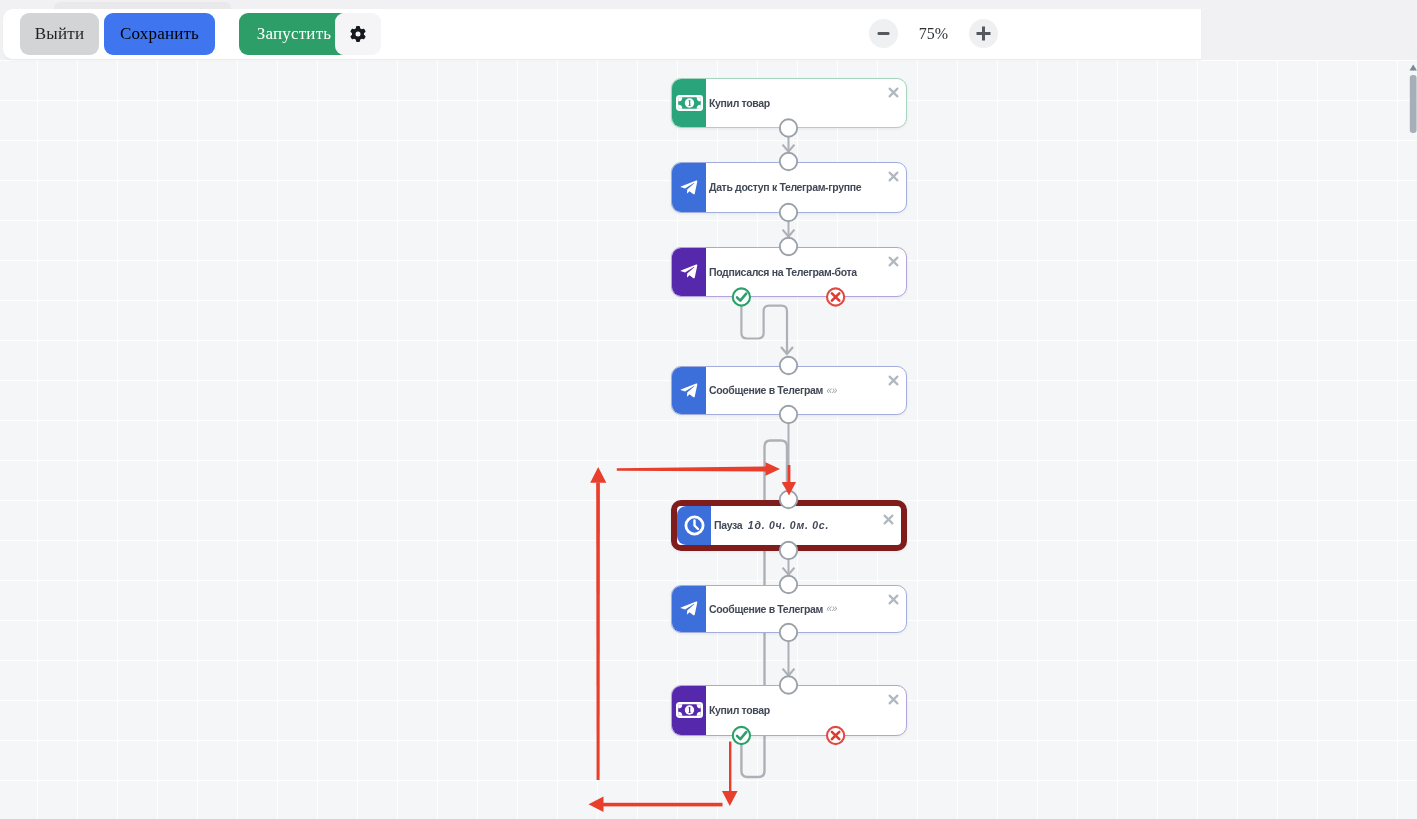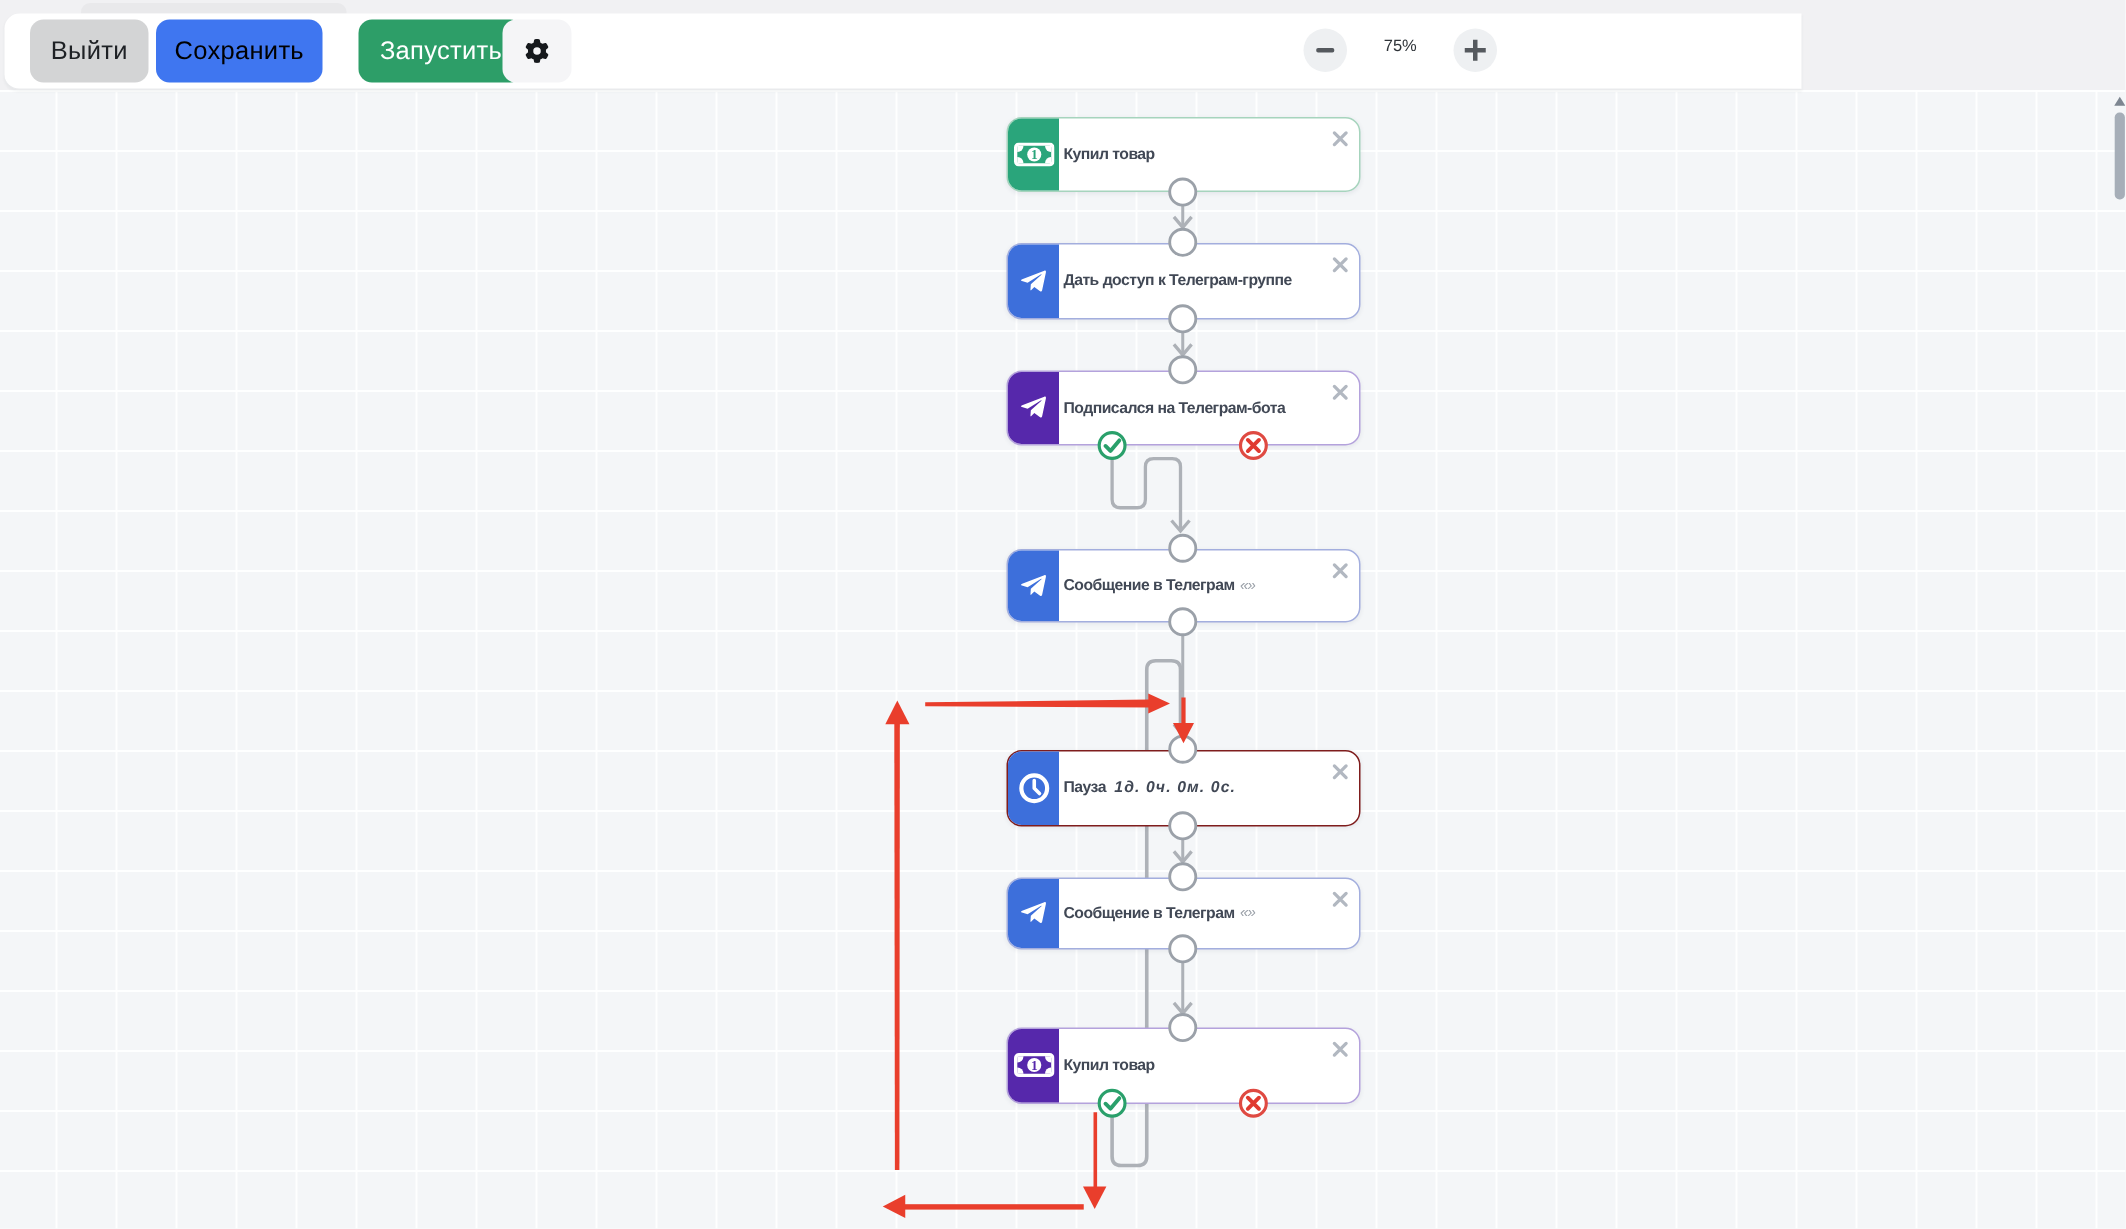--- a/index.html
+++ b/index.html
@@ -15,34 +15,35 @@
     background-position: 37px 0px, 0px 0px;
   }
   #topstrip { position:absolute; left:0; top:0; width:1417px; height:9px; background:#f1f1f3; z-index:10; }
   #toptab { position:absolute; left:54px; top:2px; width:177px; height:7px; background:#e9e9eb; border-radius:6px 6px 0 0; z-index:11; }
   #toolbar {
     position:absolute; left:3px; top:9px; width:1198px; height:51px;
     background:#ffffff; border-radius:10px 0 0 10px;
     border-bottom:1px solid #e9eaec;
     box-shadow:0 1px 2px rgba(40,50,60,.05);
     z-index:12;
+    font-family:Liberation Serif, serif;
   }
   .btn { position:absolute; top:4px; height:42px; border-radius:9px;
          display:flex; align-items:center; justify-content:center;
          font-size:17px; letter-spacing:.2px; }
   #btn-exit { left:17px; width:79px; background:#d3d4d5; color:#1e2125; }
   #btn-save { left:101px; width:111px; background:#3f76f0; color:#000000; }
   #btn-run  { left:217px; width:110px; background:#2d9e68; color:#fff;margin-left:19px; }
   #btn-gear { left:332px; width:46px; background:#f5f5f7; color:#222; }
   .zbtn { position:absolute; top:10px; width:29px; height:29px; border-radius:50%;
           background:#eef0f2; display:flex; align-items:center; justify-content:center; }
   #zoom-minus { left:866px; }
   #zoom-plus  { left:966px; }
   #zoom-label { position:absolute; left:903px; top:16px; width:55px; text-align:center;
-                font-size:11px; color:#2e3338; }
+                font-size:16px; color:#2e3338; }
   svg.layer { position:absolute; left:0; top:0; width:1417px; height:819px; pointer-events:none; }
   #edges { z-index:1; }
   #ports { z-index:3; }
   .node { position:absolute; left:671px; width:236px; background:#fff;
           border-radius:10px; z-index:2; box-shadow:0 1px 3px rgba(50,60,90,.08); }
   .node .iconbox { position:absolute; left:0; top:0; bottom:0; width:34px;
                    border-radius:9px 0 0 9px; display:flex; align-items:center; justify-content:center; }
   .node .title { position:absolute; left:37px; top:0; bottom:0; right:24px;
                  display:flex; align-items:center;
                  font-size:10.5px; font-weight:bold; color:#414855; letter-spacing:-0.35px; white-space:nowrap; }
@@ -134,21 +135,21 @@
       <svg width="20" height="19" viewBox="0 0 448 512">
           <path fill="#fff" d="M446.7 98.6l-67.6 318.8c-5.1 22.5-18.4 28.1-37.3 17.5l-103-75.9-49.7 47.8c-5.5 5.5-10.1 10.1-20.7 10.1l7.4-104.9 190.9-172.5c8.3-7.4-1.8-11.5-12.9-4.1L117.8 284 16.2 252.2c-22.1-6.9-22.5-22.1 4.6-32.7L418.2 66.4c18.4-6.9 34.5 4.1 28.5 32.2z"></path>
         </svg>
     </div>
     <div class="title">Сообщение в Телеграм&nbsp;<span class="quot">«»</span></div>
     <div class="close"><svg width="11" height="11" viewBox="0 0 11 11">
           <path d="M1.6 1.6 L9.4 9.4 M9.4 1.6 L1.6 9.4" stroke="#b2b8c1" stroke-width="2.2" stroke-linecap="round"></path>
         </svg></div>
   </div>
 
-  <div class="node" style="top:499.5px;height:51px;border:1px solid #7f1d1d;">
+  <div class="node" style="top:499.5px;height:51px;border:6px solid #7f1d1d;">
     <div class="iconbox" style="background:#3d6fdb;">
       <svg width="21" height="21" viewBox="0 0 21 21">
         <circle cx="10.5" cy="10.5" r="8.6" fill="none" stroke="#fff" stroke-width="2.8"></circle>
         <path d="M10.5 5.4 L10.5 10.5 L14 14" fill="none" stroke="#fff" stroke-width="2.4" stroke-linecap="round" stroke-linejoin="round"></path>
       </svg>
     </div>
     <div class="title">Пауза&nbsp;<span class="sub">1д. 0ч. 0м. 0с.</span></div>
     <div class="close"><svg width="11" height="11" viewBox="0 0 11 11">
           <path d="M1.6 1.6 L9.4 9.4 M9.4 1.6 L1.6 9.4" stroke="#b2b8c1" stroke-width="2.2" stroke-linecap="round"></path>
         </svg></div>

